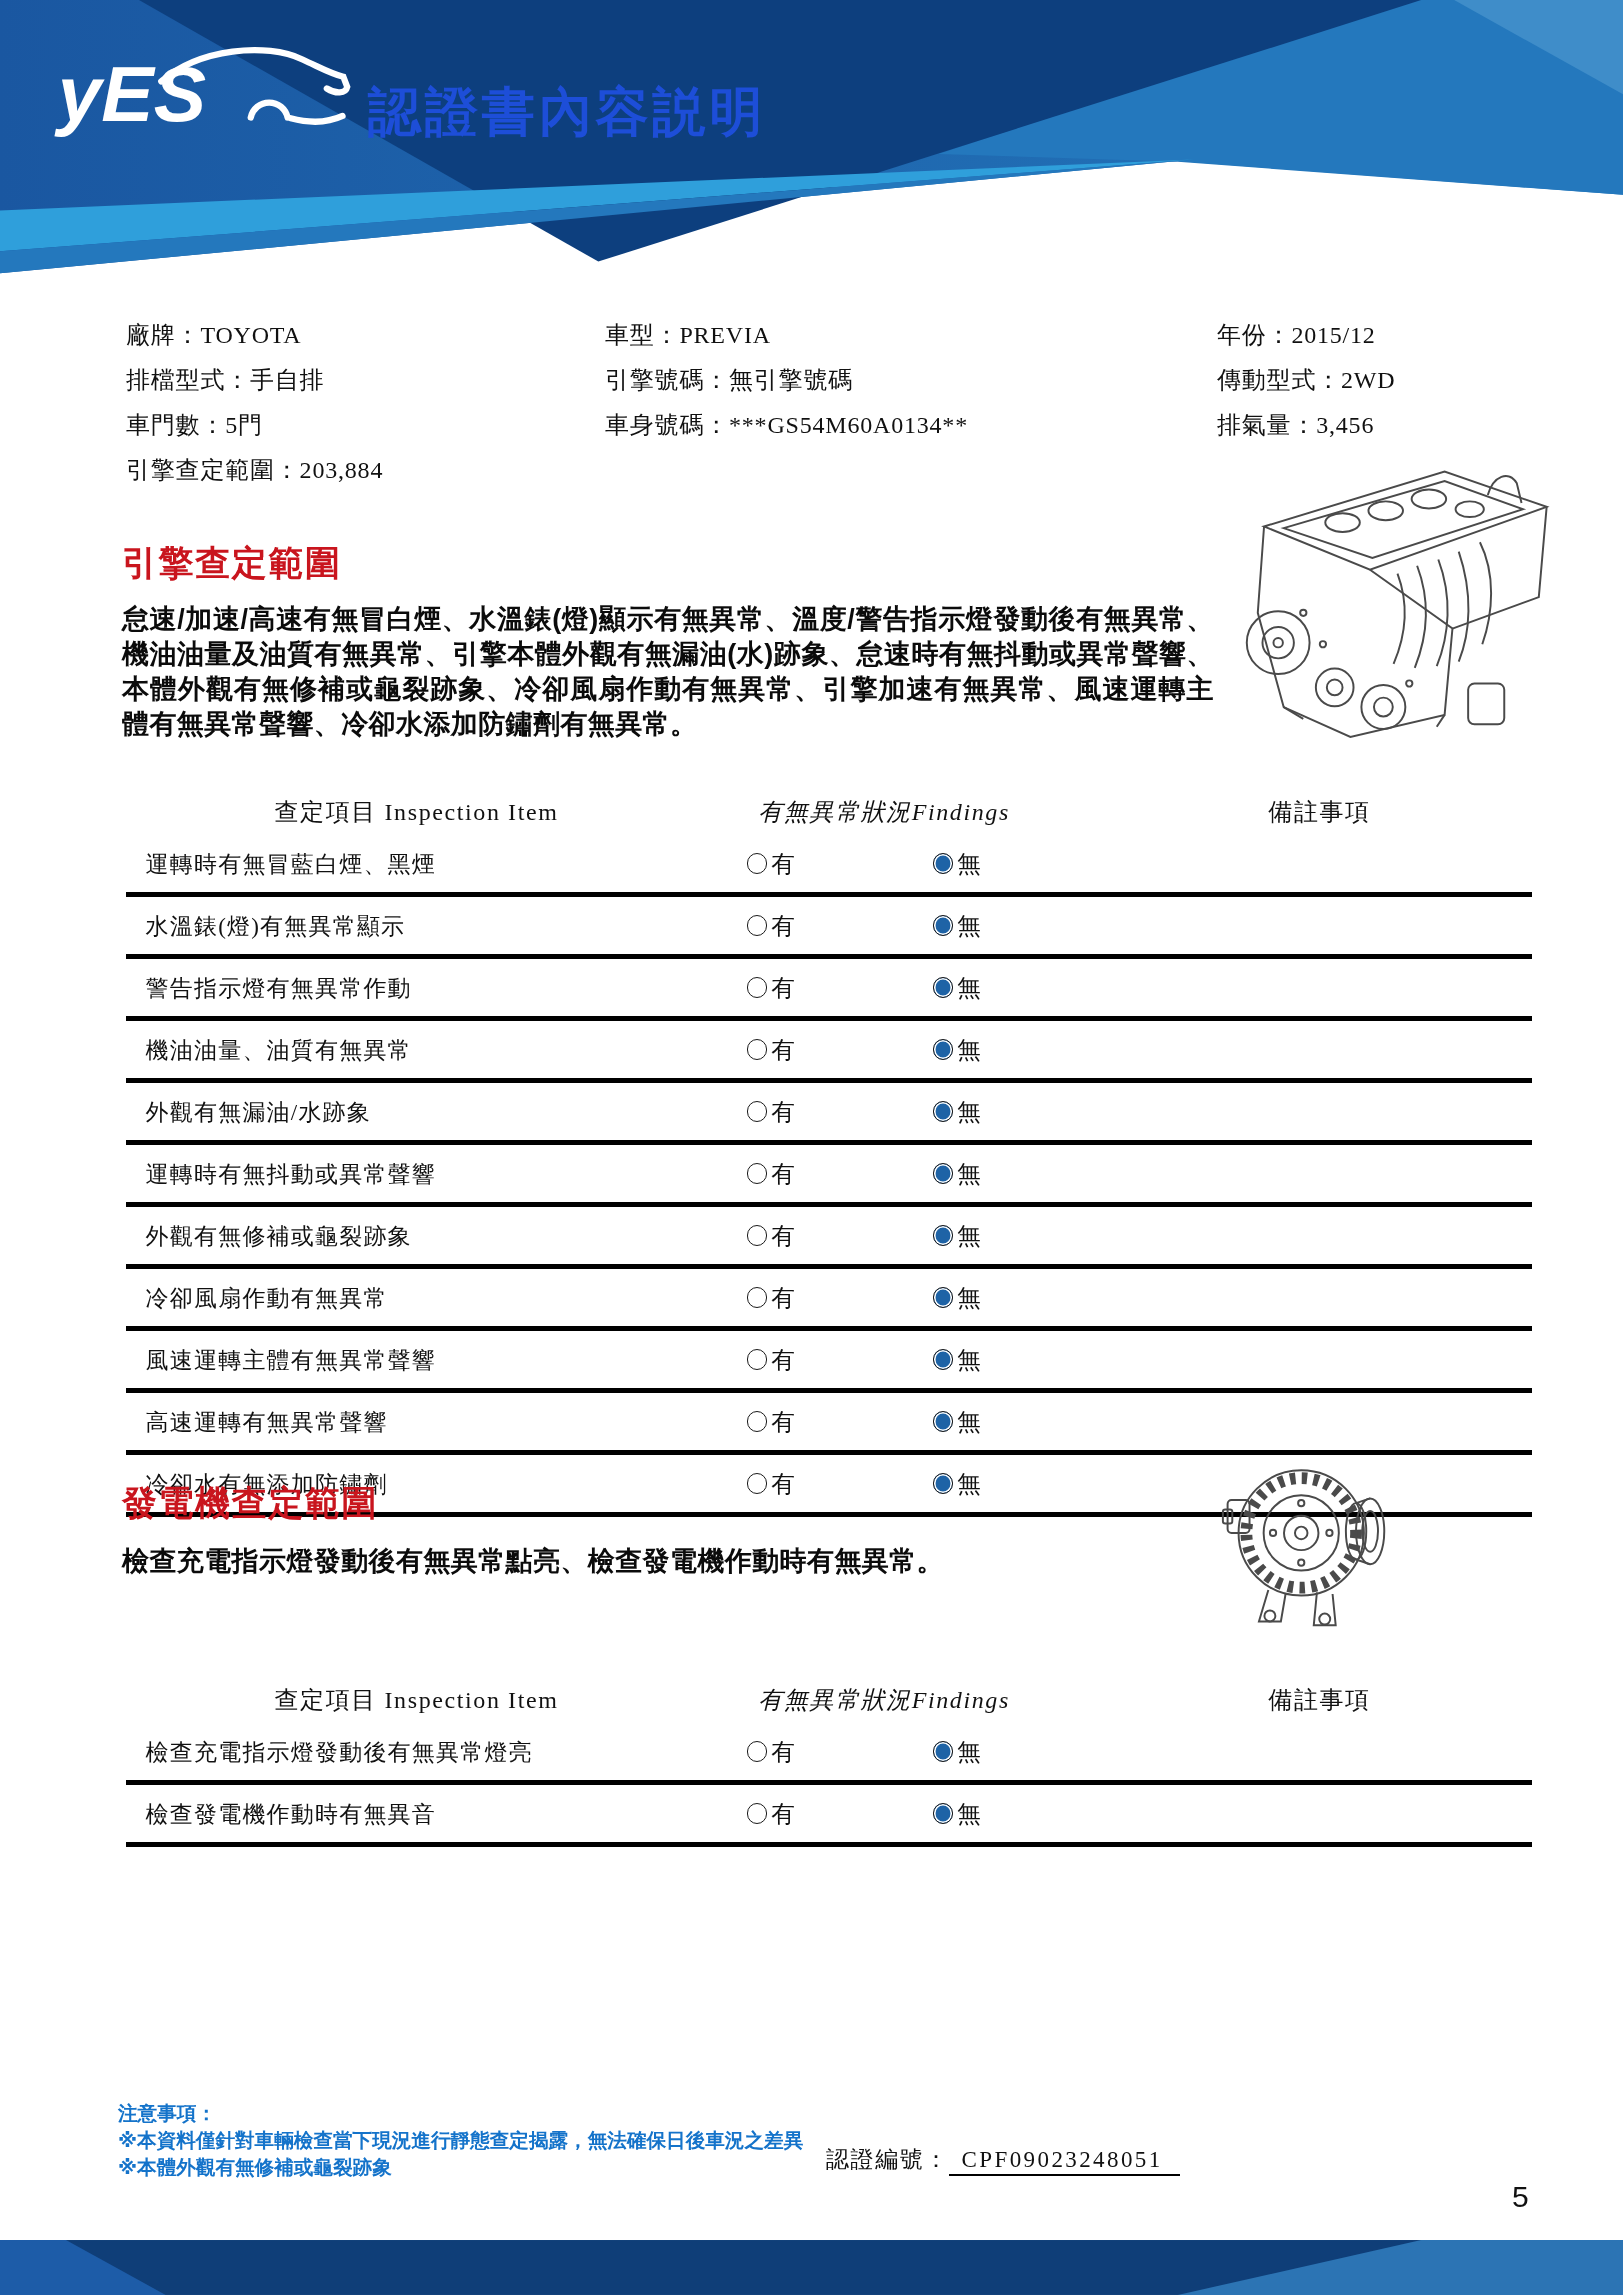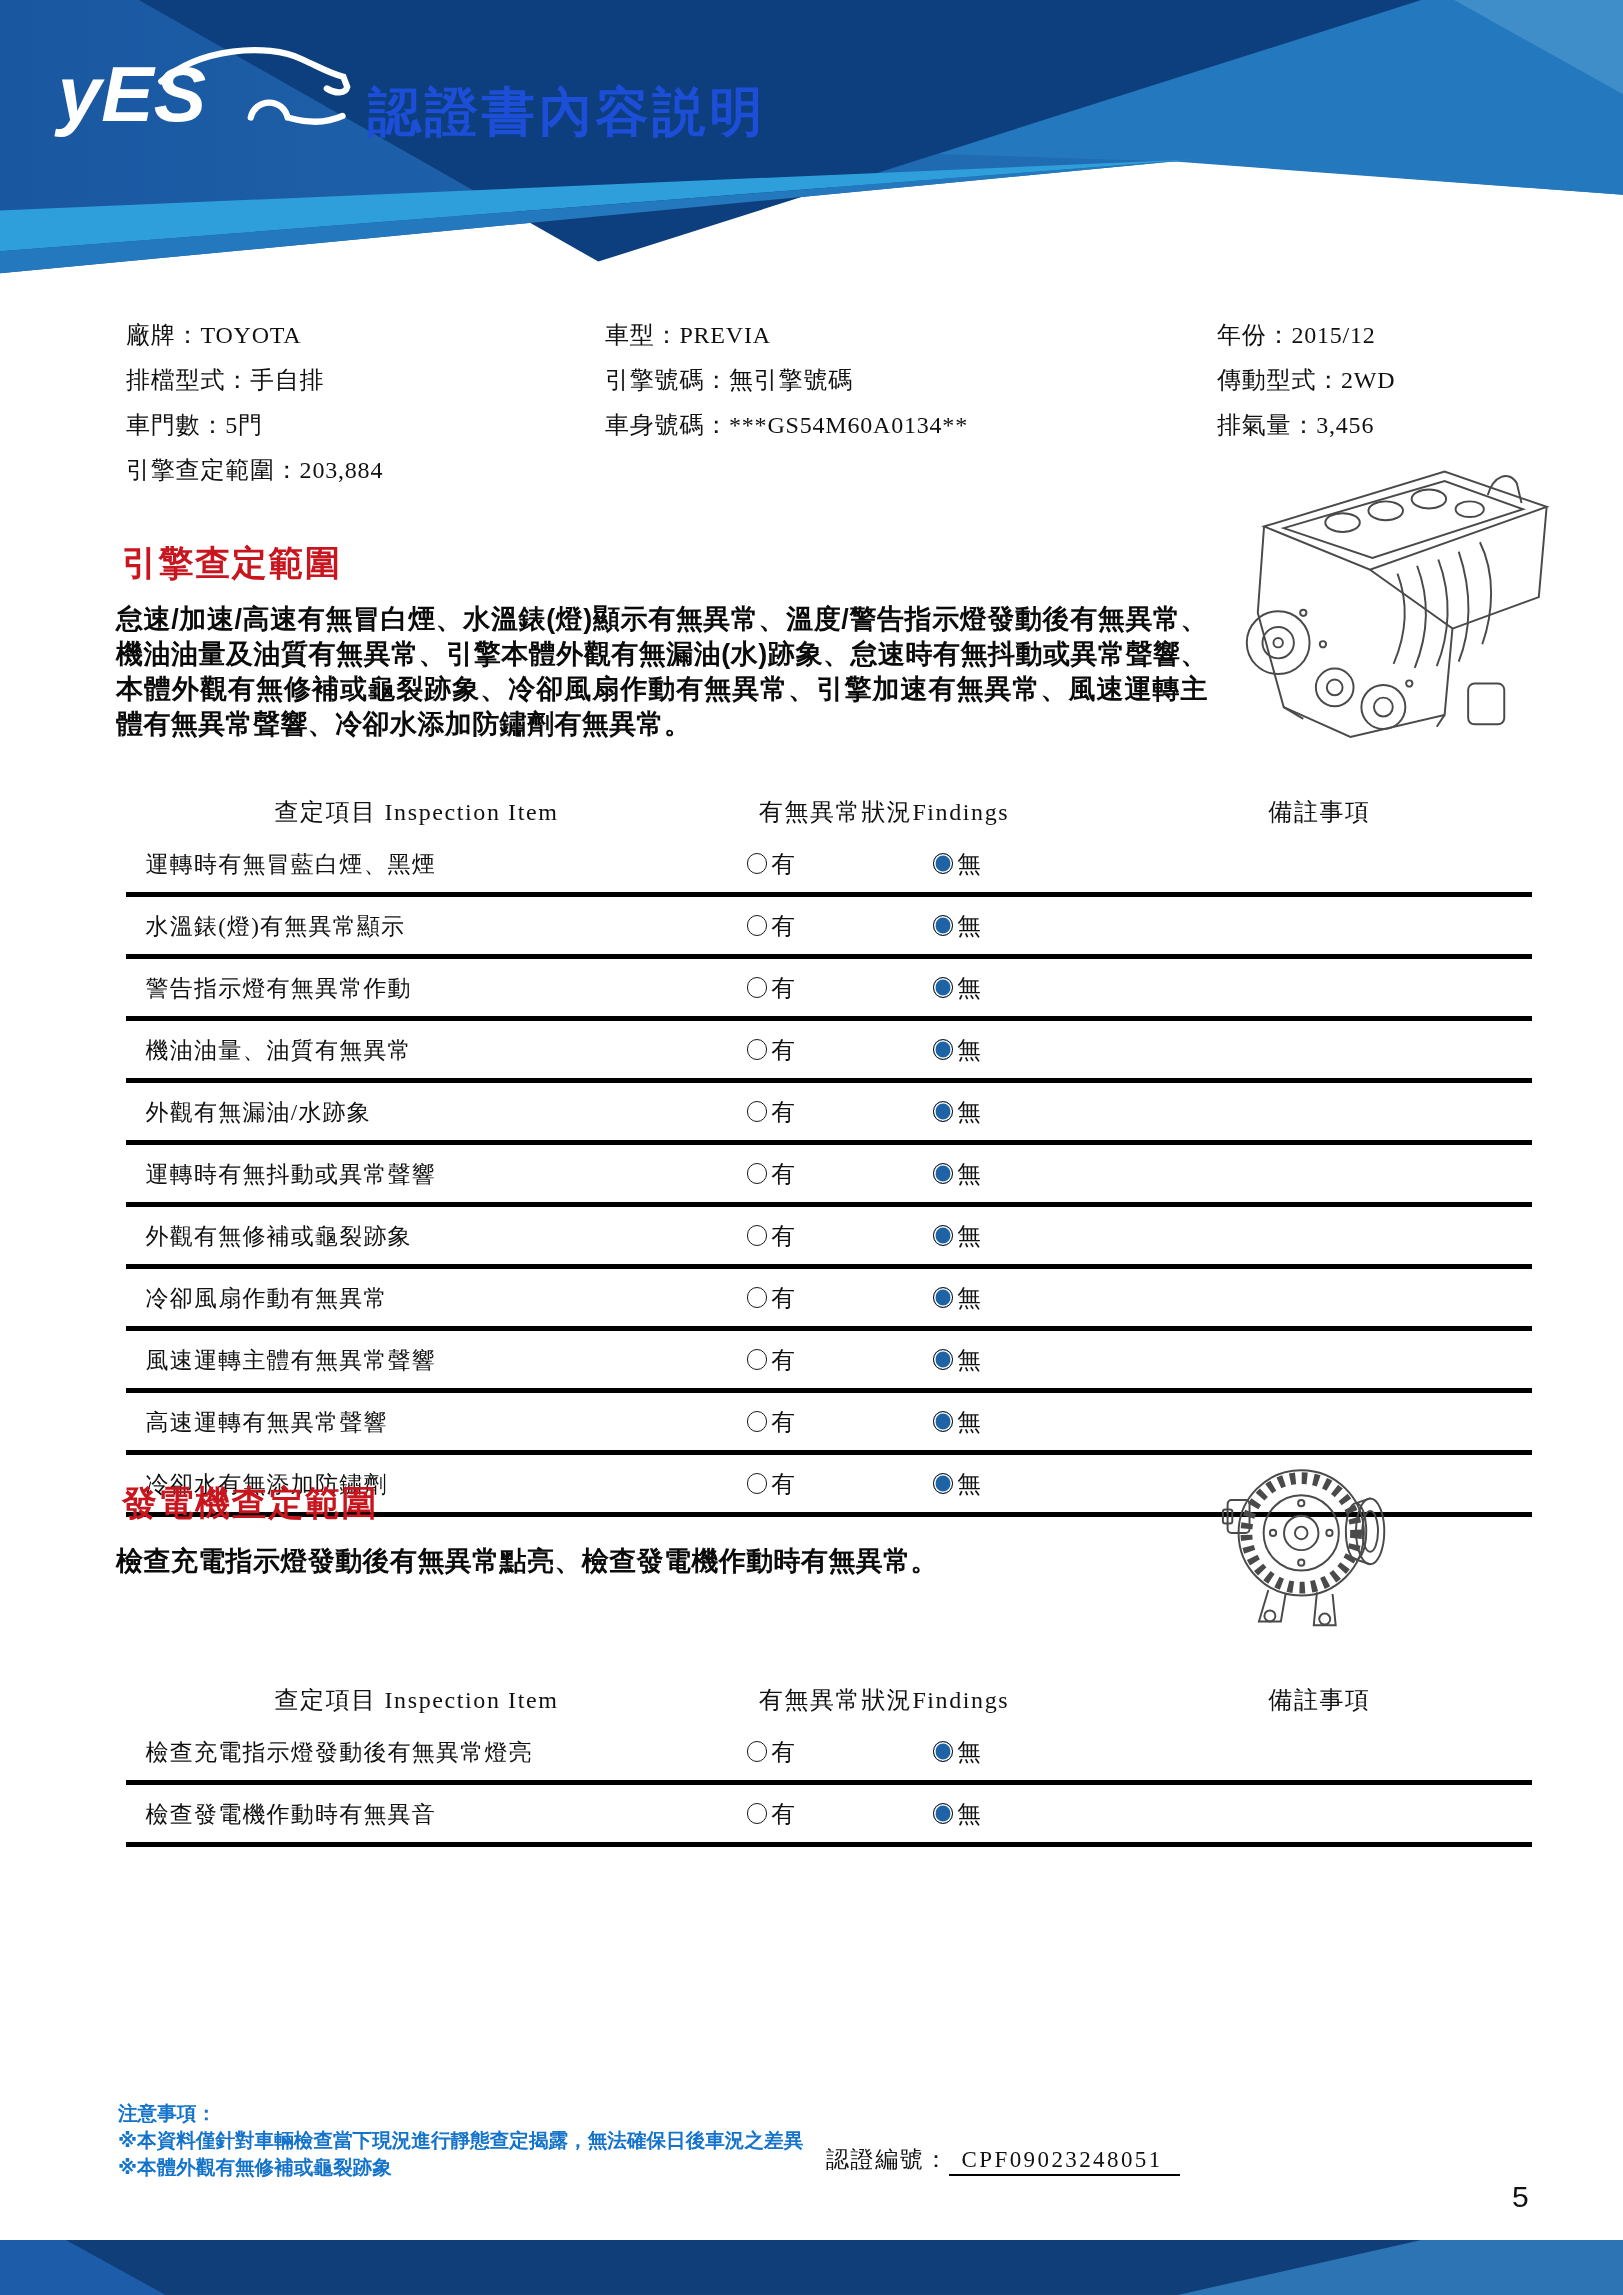--- a/index.html
+++ b/index.html
@@ -12,30 +12,30 @@
         font-size:53px;font-weight:900;color:#1d4ed8;letter-spacing:3.9px;white-space:nowrap;}
   
   .veh-info{position:absolute;left:0;top:313px;width:1623px;height:185px;}
   .veh-col{position:absolute;top:0;font-size:24px;letter-spacing:0.8px;}
   .veh-col .vrow{height:45px;line-height:45px;white-space:nowrap;}
   .veh-col1{left:126px;} .veh-col2{left:605px;} .veh-col3{left:1217px;}
   
   .sec-heading{position:absolute;left:122px;margin:0;font-family:"Liberation Sans","DejaVu Sans",sans-serif;
         font-size:35px;font-weight:900;color:#C9151E;letter-spacing:1.6px;white-space:nowrap;}
   #engine-heading{top:540px;} #generator-heading{top:1480px;}
-  .sec-desc{position:absolute;left:116px;margin:0;font-family:"Liberation Sans","DejaVu Sans",sans-serif;
+  .sec-desc{position:absolute;left:122px;margin:0;font-family:"Liberation Sans","DejaVu Sans",sans-serif;
         font-size:27px;line-height:35px;font-weight:900;color:#0b0b0b;text-align:justify;letter-spacing:0.4px;}
   #engine-desc{top:602px;width:1092px;}
   #generator-desc{top:1544px;width:1021px;text-align:left;}
   
   .insp-table{position:absolute;left:126px;width:1406px;}
   #engine-table{top:789px;} #generator-table{top:1677px;}
   .thead{position:relative;height:46px;font-size:24px;letter-spacing:1.6px;}
   .thead .th{position:absolute;top:50%;transform:translateY(-50%);text-align:center;white-space:nowrap;}
-  .th1{left:94px;width:393px;} .th2{left:589px;width:338px;} .th3{left:1123px;width:141px;}
+  .th1{left:94px;width:393px;} .th2{left:589px;width:338px;font-style:italic;} .th3{left:1123px;width:141px;}
   .trow{position:relative;height:57px;border-bottom:5.5px solid #000;}
   .trow .item{position:absolute;left:19.6px;top:50%;transform:translateY(-50%);
         font-size:23px;letter-spacing:1.2px;white-space:nowrap;}
   .opt{position:absolute;top:50%;transform:translateY(-50%);display:flex;align-items:center;gap:3.9px;}
   .opt-yes{left:621px;} .opt-no{left:807px;}
   .radio{width:20.4px;height:20.4px;border-radius:50%;border:1.6px solid #1a1a1a;background:#fff;
         display:inline-block;box-sizing:border-box;}
   .radio.sel{background:#1E63A6;box-shadow:inset 0 0 0 1.6px #ffffff;}
   .rlabel{font-size:23.6px;}
   .note-cell{position:absolute;left:1123px;top:50%;transform:translateY(-50%);font-size:22px;}

